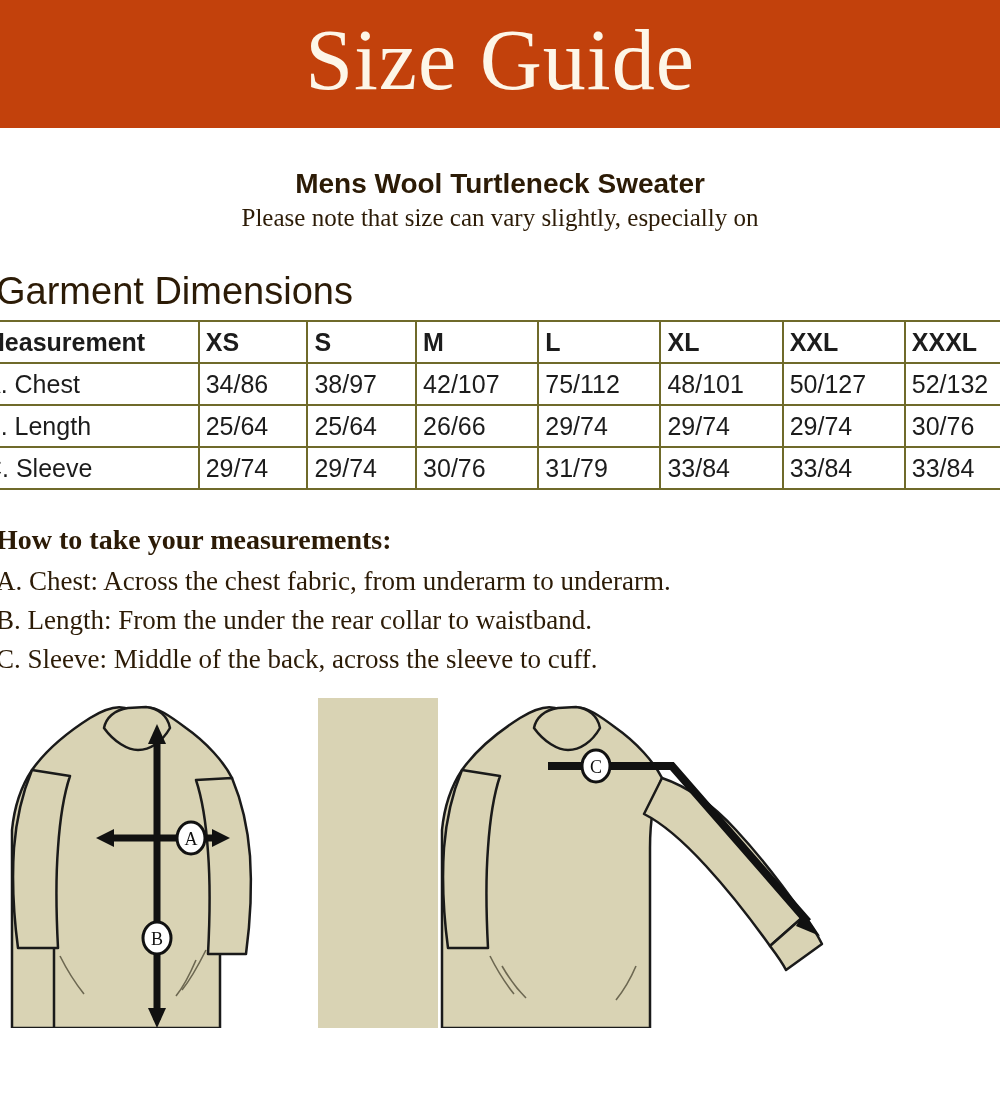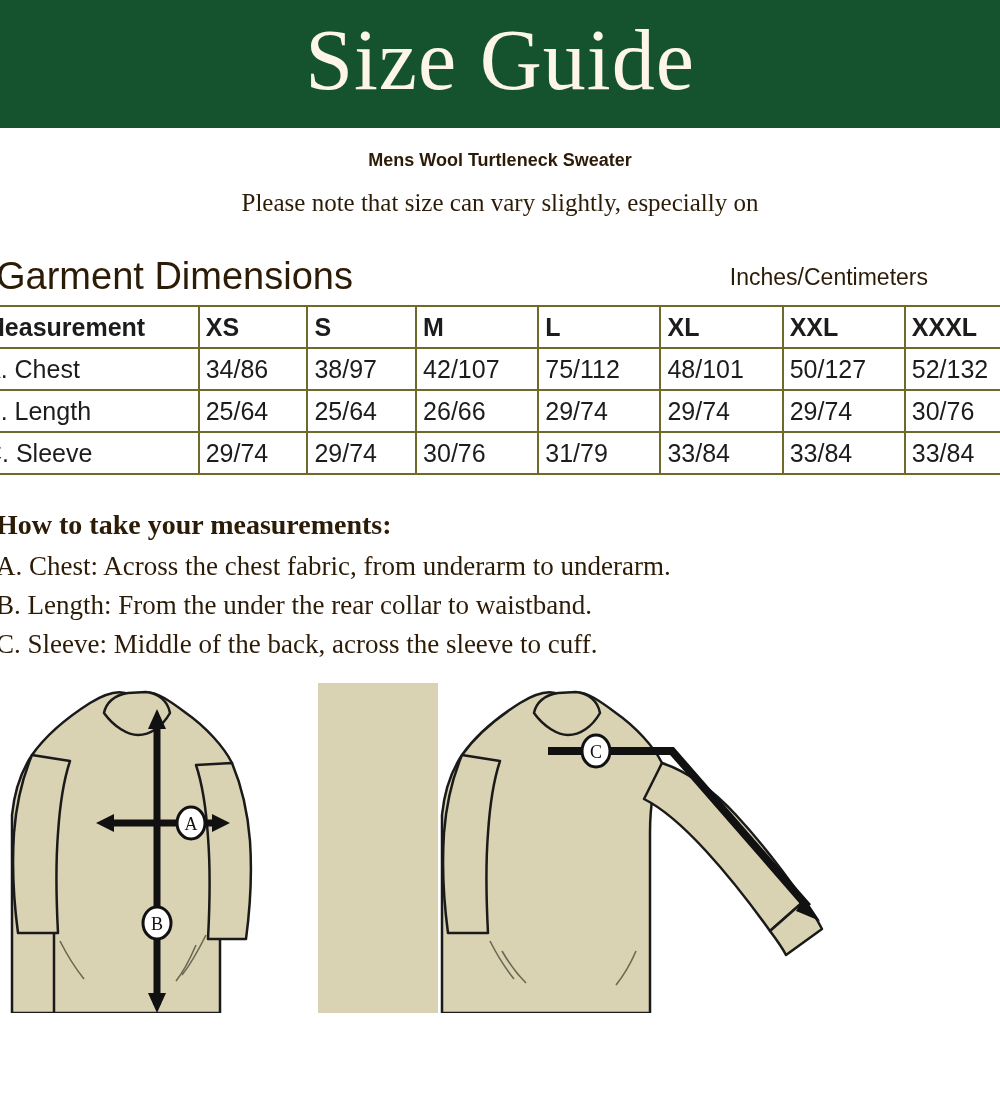--- a/index.html
+++ b/index.html
@@ -10,21 +10,21 @@
   body {
     width: 1000px;
     height: 1112px;
     position: relative;
     overflow: hidden;
     font-family: "Liberation Sans", sans-serif;
   }
 
   
   .banner {
-    background: #14532d;
+    background: #c2410c;
     height: 128px;
     width: 100%;
     display: flex;
     align-items: center;
     justify-content: center;
     box-sizing: border-box;
   }
   .banner-title {
     color: #fdf6e8;
     font-family: "Liberation Serif", serif;
@@ -33,31 +33,30 @@
     letter-spacing: 1px;
     font-weight: 400;
     padding-bottom: 8px;
   }
 
   
   .subtitle {
     text-align: center;
     font-family: "Liberation Sans", sans-serif;
     font-weight: bold;
-    font-size: 18px;
-    color: #2c1b06;
-    margin-top: 22px;
+    font-size: 28px;
+    color: #2c1b06;
+    margin-top: 40px;
   }
   .note {
     text-align: center;
     font-family: "Liberation Serif", serif;
     font-size: 25px;
     color: #2c1b06;
     line-height: 1.45;
-    margin-top: 14px;
   }
   .note-line { display: block; }
 
   
   .dim-head {
     margin-top: 36px;
     display: flex;
     align-items: flex-end;
     justify-content: space-between;
     padding: 0 16px 0 0;
@@ -159,21 +158,20 @@
 </div>
 
 <div class="subtitle">Mens Wool Turtleneck Sweater</div>
 
 <div class="note">
   <span class="note-line">Please note that size can vary slightly, especially on</span>
 </div>
 
 <div class="dim-head">
   <div class="dim-title">Garment Dimensions</div>
-  <div class="units">Inches/Centimeters</div>
 </div>
 
 <table class="size-table">
   <colgroup>
     <col class="c-measure">
     <col class="c-size">
     <col class="c-size">
     <col class="c-wide">
     <col class="c-wide">
     <col class="c-wide">

